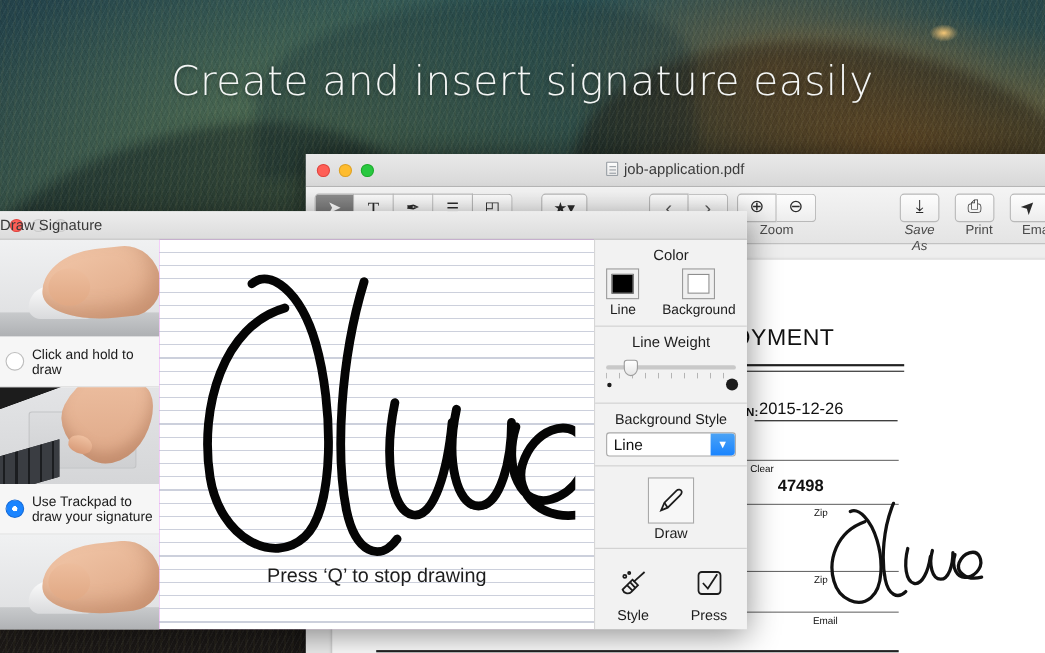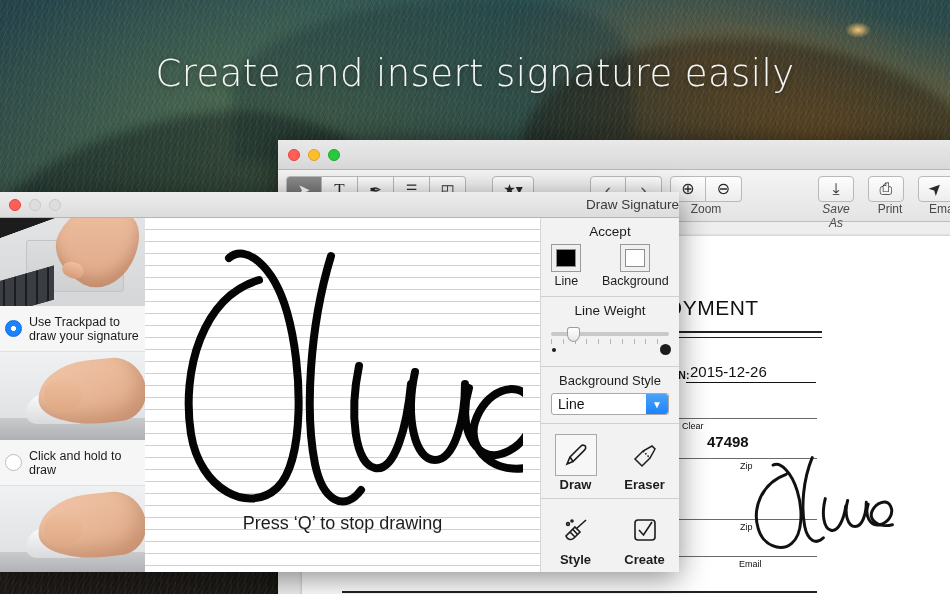--- a/index.html
+++ b/index.html
@@ -138,21 +138,21 @@
   }
   .sig-titlebar {
     position: relative; height: 26px;
     background: linear-gradient(#ededed, #dcdcdc);
     border-bottom: 1px solid #b4b4b4;
   }
   .traffic.sig { left: 9px; top: 7px; }
   .dot.gray { background: #dddddd; border: 1px solid #cacaca; }
   .sig-title {
     position: absolute; left: 0; top: 5px; width: 100%;
-    text-align: right; font-size: 13.5px; color: #3a3a3a; padding-left: 36px;
+    text-align: left; font-size: 13.5px; color: #3a3a3a;
   }
   .sig-body { position: relative; height: 354px; display: flex; }
 
   
   .instr-col { width: 145px; background: #f7f7f7; position: relative; }
   .instr-item { position: relative; }
   .instr-photo { position: relative; height: 88px; overflow: hidden; }
   .photo-tp {
     position: absolute; inset: 0;
     background:
@@ -271,21 +271,21 @@
   }
   .select-val { font-size: 14px; color: #111; padding-left: 6px; }
   .select-arrow {
     position: absolute; right: 0; top: 0; width: 22px; height: 20px;
     background: linear-gradient(#4ba3f5,#1a84ff);
     border-radius: 0 3px 3px 0;
     display: flex; align-items: center; justify-content: center;
     color: #fff; font-size: 10px;
   }
 
-  .tool-grid { display: flex; font-weight: bold; }
+  .tool-grid { display: flex; }
   .tool-cell { flex: 1; text-align: center; padding: 6px 0 4px; }
   .tool-icon-box {
     width: 42px; height: 42px; margin: 0 auto;
     display: flex; align-items: center; justify-content: center;
   }
   .tool-icon-box.sel { border: 1px solid #a9a9a9; background: #f7f7f7; }
   .tool-cap { font-size: 13px; color: #1c1c1c; margin-top: 1px; }
 </style>
 </head>
 <body>
@@ -301,20 +301,23 @@
   </div>
   <div class="hero-title">Create and insert signature easily</div>
 
   <div class="pdf-window">
 
     <div class="pdf-titlebar">
       <div class="traffic pdf">
         <span class="dot red"></span>
         <span class="dot yellow"></span>
         <span class="dot green"></span>
+      </div>
+      <div class="pdf-title">
+        <span class="filechip"></span><span>job-application.pdf</span>
       </div>
     </div>
 
     <div class="pdf-toolbar">
       <div class="tb-group" style="left:8px;">
         <div class="tb-btn active">
           <span class="tb-icon white">➤</span>
         </div>
         <div class="tb-btn">
           <span class="tb-icon" style="font-family:'Liberation Serif',serif;font-size:17px;">T</span>
@@ -422,45 +425,45 @@
       </div>
       <div class="sig-title">Draw Signature</div>
     </div>
 
     <div class="sig-body">
 
       <div class="instr-col">
 
         <div class="instr-item">
           <div class="instr-photo">
+            <div class="photo-mouse">
+              <div class="desk"></div>
+              <div class="mouse"></div>
+              <div class="hand"></div>
+              <div class="knuckle"></div>
+            </div>
+          </div>
+          <div class="instr-label">
+            <span class="radio"></span>
+            <span class="instr-text">Click and hold to draw</span>
+          </div>
+        </div>
+
+        <div class="instr-item">
+          <div class="instr-photo">
             <div class="photo-tp">
               <div class="pad"></div>
               <div class="keys"></div>
               <div class="finger"></div>
               <div class="fingertip"></div>
             </div>
           </div>
           <div class="instr-label">
             <span class="radio on"></span>
             <span class="instr-text">Use Trackpad to draw your signature</span>
-          </div>
-        </div>
-
-        <div class="instr-item">
-          <div class="instr-photo">
-            <div class="photo-mouse">
-              <div class="desk"></div>
-              <div class="mouse"></div>
-              <div class="hand"></div>
-              <div class="knuckle"></div>
-            </div>
-          </div>
-          <div class="instr-label">
-            <span class="radio"></span>
-            <span class="instr-text">Click and hold to draw</span>
           </div>
         </div>
 
         <div class="instr-item">
           <div class="instr-photo">
             <div class="photo-mouse">
               <div class="desk"></div>
               <div class="mouse"></div>
               <div class="hand"></div>
               <div class="knuckle"></div>
@@ -480,21 +483,21 @@
             <path d="M252 134 C242 180 252 222 272 222 C292 222 302 180 302 146"></path>
             <path d="M306 150 C294 188 312 224 338 216 C364 208 378 178 366 160 C354 142 322 152 312 184 C304 210 330 240 372 228"></path>
           </g>
         </svg>
         <div class="canvas-hint">Press ‘Q’ to stop drawing</div>
       </div>
 
       <div class="tool-col">
 
         <div class="tool-sec">
-          <div class="tool-h">Accept</div>
+          <div class="tool-h">Color</div>
           <div class="swatch-row">
             <div class="swatch-cell">
               <div class="swatch">
                   <i style="background:#000000;"></i>
                 </div>
               <div class="swatch-cap">Line</div>
             </div>
             <div class="swatch-cell">
               <div class="swatch">
                   <i style="background:#ffffff;"></i>
@@ -527,31 +530,20 @@
           <div class="tool-cell">
             <div class="tool-icon-box sel">
               <svg width="26" height="26" viewBox="0 0 26 26">
                 <g stroke="#1c1c1c" stroke-width="1.6" fill="none">
                   <path d="M4 22 L7 15 L18 4 C19.5 2.6 22 3 22.6 4.6 C23.2 6.2 22 7.6 21 8.6 L10 19.5 Z"></path>
                   <path d="M7 15 L10 19.5"></path>
                 </g>
               </svg>
             </div>
             <div class="tool-cap">Draw</div>
-          </div>
-          <div class="tool-cell">
-            <div class="tool-icon-box">
-              <svg width="26" height="26" viewBox="0 0 26 26">
-                <g stroke="#1c1c1c" stroke-width="1.5" fill="none">
-                  <path d="M3 17 L11 9 L20 4 L23 7 L18 16 L10 24 Z"></path>
-                  <path d="M11 9 L18 16" stroke-dasharray="1.6 1.6"></path>
-                </g>
-              </svg>
-            </div>
-            <div class="tool-cap">Eraser</div>
           </div>
         </div>
 
         <div class="tool-grid" style="padding:4px 0 2px;">
           <div class="tool-cell">
             <div class="tool-icon-box">
               <svg width="28" height="28" viewBox="0 0 28 28">
                 <g stroke="#1c1c1c" stroke-width="1.6" fill="none">
                   <path d="M24 4 L14 13"></path>
                   <path d="M13 11 L18 16 L12 22 C9 25 5 23 4 20 L13 11 Z"></path>
@@ -565,21 +557,21 @@
           </div>
           <div class="tool-cell">
             <div class="tool-icon-box">
               <svg width="28" height="28" viewBox="0 0 28 28">
                 <g stroke="#1c1c1c" stroke-width="1.6" fill="none">
                   <rect x="4" y="4" width="20" height="20" rx="3"></rect>
                   <path d="M8 14 L12.5 19 L21 6"></path>
                 </g>
               </svg>
             </div>
-            <div class="tool-cap">Create</div>
+            <div class="tool-cap">Press</div>
           </div>
         </div>
 
       </div>
     </div>
   </div>
 
 </div>
 
 </body></html>

